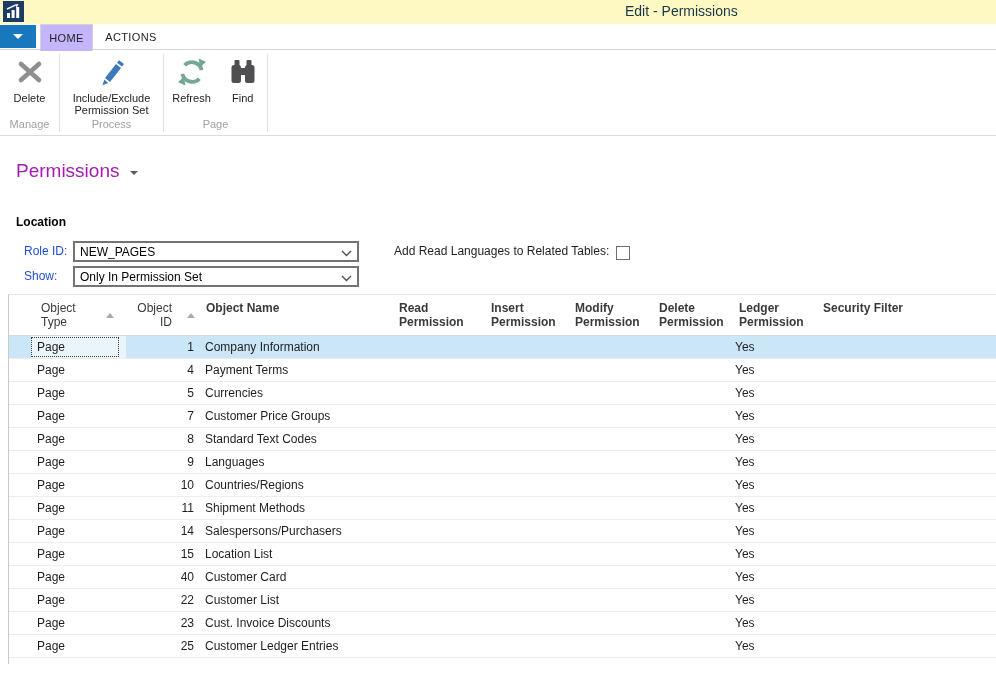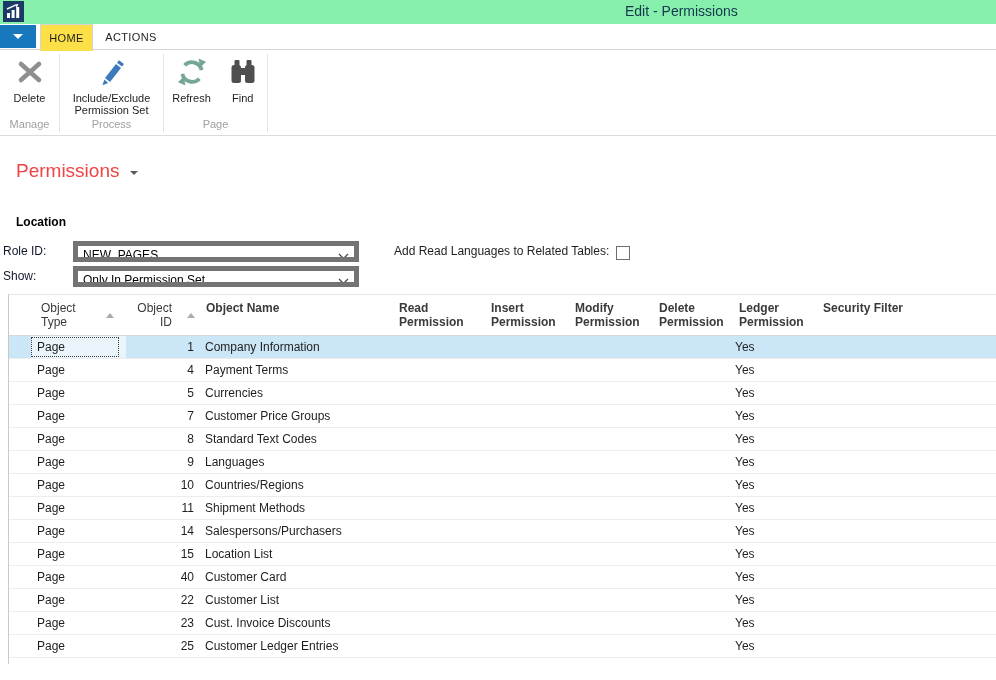--- a/index.html
+++ b/index.html
@@ -1,62 +1,62 @@
 <!DOCTYPE html>
 <html><head>
 <meta charset="utf-8">
 <style>
   * { margin:0; padding:0; box-sizing:border-box; }
   html,body { width:996px; height:680px; overflow:hidden; background:#fff;
     font-family:"Liberation Sans","DejaVu Sans",sans-serif; }
   .window { position:relative; width:996px; height:680px; background:#fff; }
 
   
-  .titlebar { position:relative; height:24px; background:#86efac; }
+  .titlebar { position:relative; height:24px; background:#fef9c3; }
   .app-icon { position:absolute; left:3px; top:1px; width:21px; height:21px; }
   .win-title { position:absolute; left:625px; top:3px; font-size:14px; color:#17374E; white-space:nowrap; }
 
   
   .tabrow { position:relative; height:26px; background:#fff; border-bottom:1px solid #D6D6D6; }
   .app-menu-button { position:absolute; left:0; top:1px; width:36px; height:23px; background:#1878BE;
     display:flex; align-items:center; justify-content:center; cursor:pointer; }
   .caret-down-white { width:0; height:0; border-left:5px solid transparent; border-right:5px solid transparent;
     border-top:5px solid #fff; }
   .tab { position:absolute; top:0; height:27px; line-height:26px; font-size:11px; color:#1E1E1E;
     text-align:center; letter-spacing:.4px; cursor:pointer; }
-  .tab.active { left:40px; width:53px; background:#fde047; border:1px solid #D4D4D4; border-bottom:none; z-index:2; }
+  .tab.active { left:40px; width:53px; background:#c4b5fd; border:1px solid #D4D4D4; border-bottom:none; z-index:2; }
   .tab.plain { left:98px; width:66px; }
 
   
   .ribbon { display:flex; height:86px; background:#fff; border-bottom:1px solid #DBDBDB; }
   .rgroup { display:flex; flex-direction:column; }
   .rgroup.g-manage { width:59px; }
   .rgroup.g-process { width:103px; }
   .rgroup.g-page { width:103px; }
   .rsep { width:1px; background:#E2E2E2; margin:4px 0 3px 0; }
   .rbuttons { flex:1; display:flex; justify-content:center; align-items:flex-start; }
   .rbtn { display:flex; flex-direction:column; align-items:center; padding-top:6px; cursor:pointer; }
   .ricon { width:32px; height:32px; display:block; }
   .rlabel { font-size:11px; color:#1E1E1E; line-height:12px; text-align:center; margin-top:4px; }
   .rlabel.wrap { width:92px; }
   .rgroup-label { height:17px; text-align:center; color:#A0A0A0; font-size:11px; }
   .rbtn-pair { display:flex; gap:16px; }
 
   
   .page-title-row { position:absolute; left:16px; top:160px; display:flex; align-items:center; }
-  .page-title { font-size:19px; color:#ef4444; }
+  .page-title { font-size:19px; color:#a21caf; }
   .caret-down-sm { width:0; height:0; border-left:4px solid transparent; border-right:4px solid transparent;
     border-top:4px solid #5A5A5A; margin-left:11px; margin-top:4px; cursor:pointer; }
 
   
   .general-heading { position:absolute; left:16px; top:215px; font-size:12px; font-weight:bold; color:#000; }
   .field-row { position:absolute; left:0; width:996px; height:21px; }
   .row-role { top:241px; } .row-show { top:266px; }
-  .flabel { position:absolute; left:3px; line-height:21px; font-size:12px; color:#0f172a; }
-  .combo { position:absolute; left:73px; width:286px; height:21px; border:5px solid #737373; background:#fff;
+  .flabel { position:absolute; left:24px; line-height:21px; font-size:12px; color:#1d4ed8; }
+  .combo { position:absolute; left:73px; width:286px; height:21px; border:2px solid #737373; background:#fff;
     font-size:12px; color:#000; line-height:19px; padding:0 22px 0 5px; cursor:pointer;
     white-space:nowrap; overflow:hidden; }
   .combo .chev { position:absolute; right:5px; top:7px; }
   .related-label { position:absolute; left:394px; line-height:21px; font-size:12px; color:#1E1E1E; }
   .checkbox { position:absolute; left:616px; top:5px; width:14px; height:14px; border:1px solid #6E6E6E;
     background:#fff; cursor:pointer; }
 
   
   .grid { position:absolute; left:8px; top:294px; width:988px; bottom:16px;
     border-top:1px solid #E6E6E6; border-left:1px solid #C9C9C9; overflow:hidden; }

